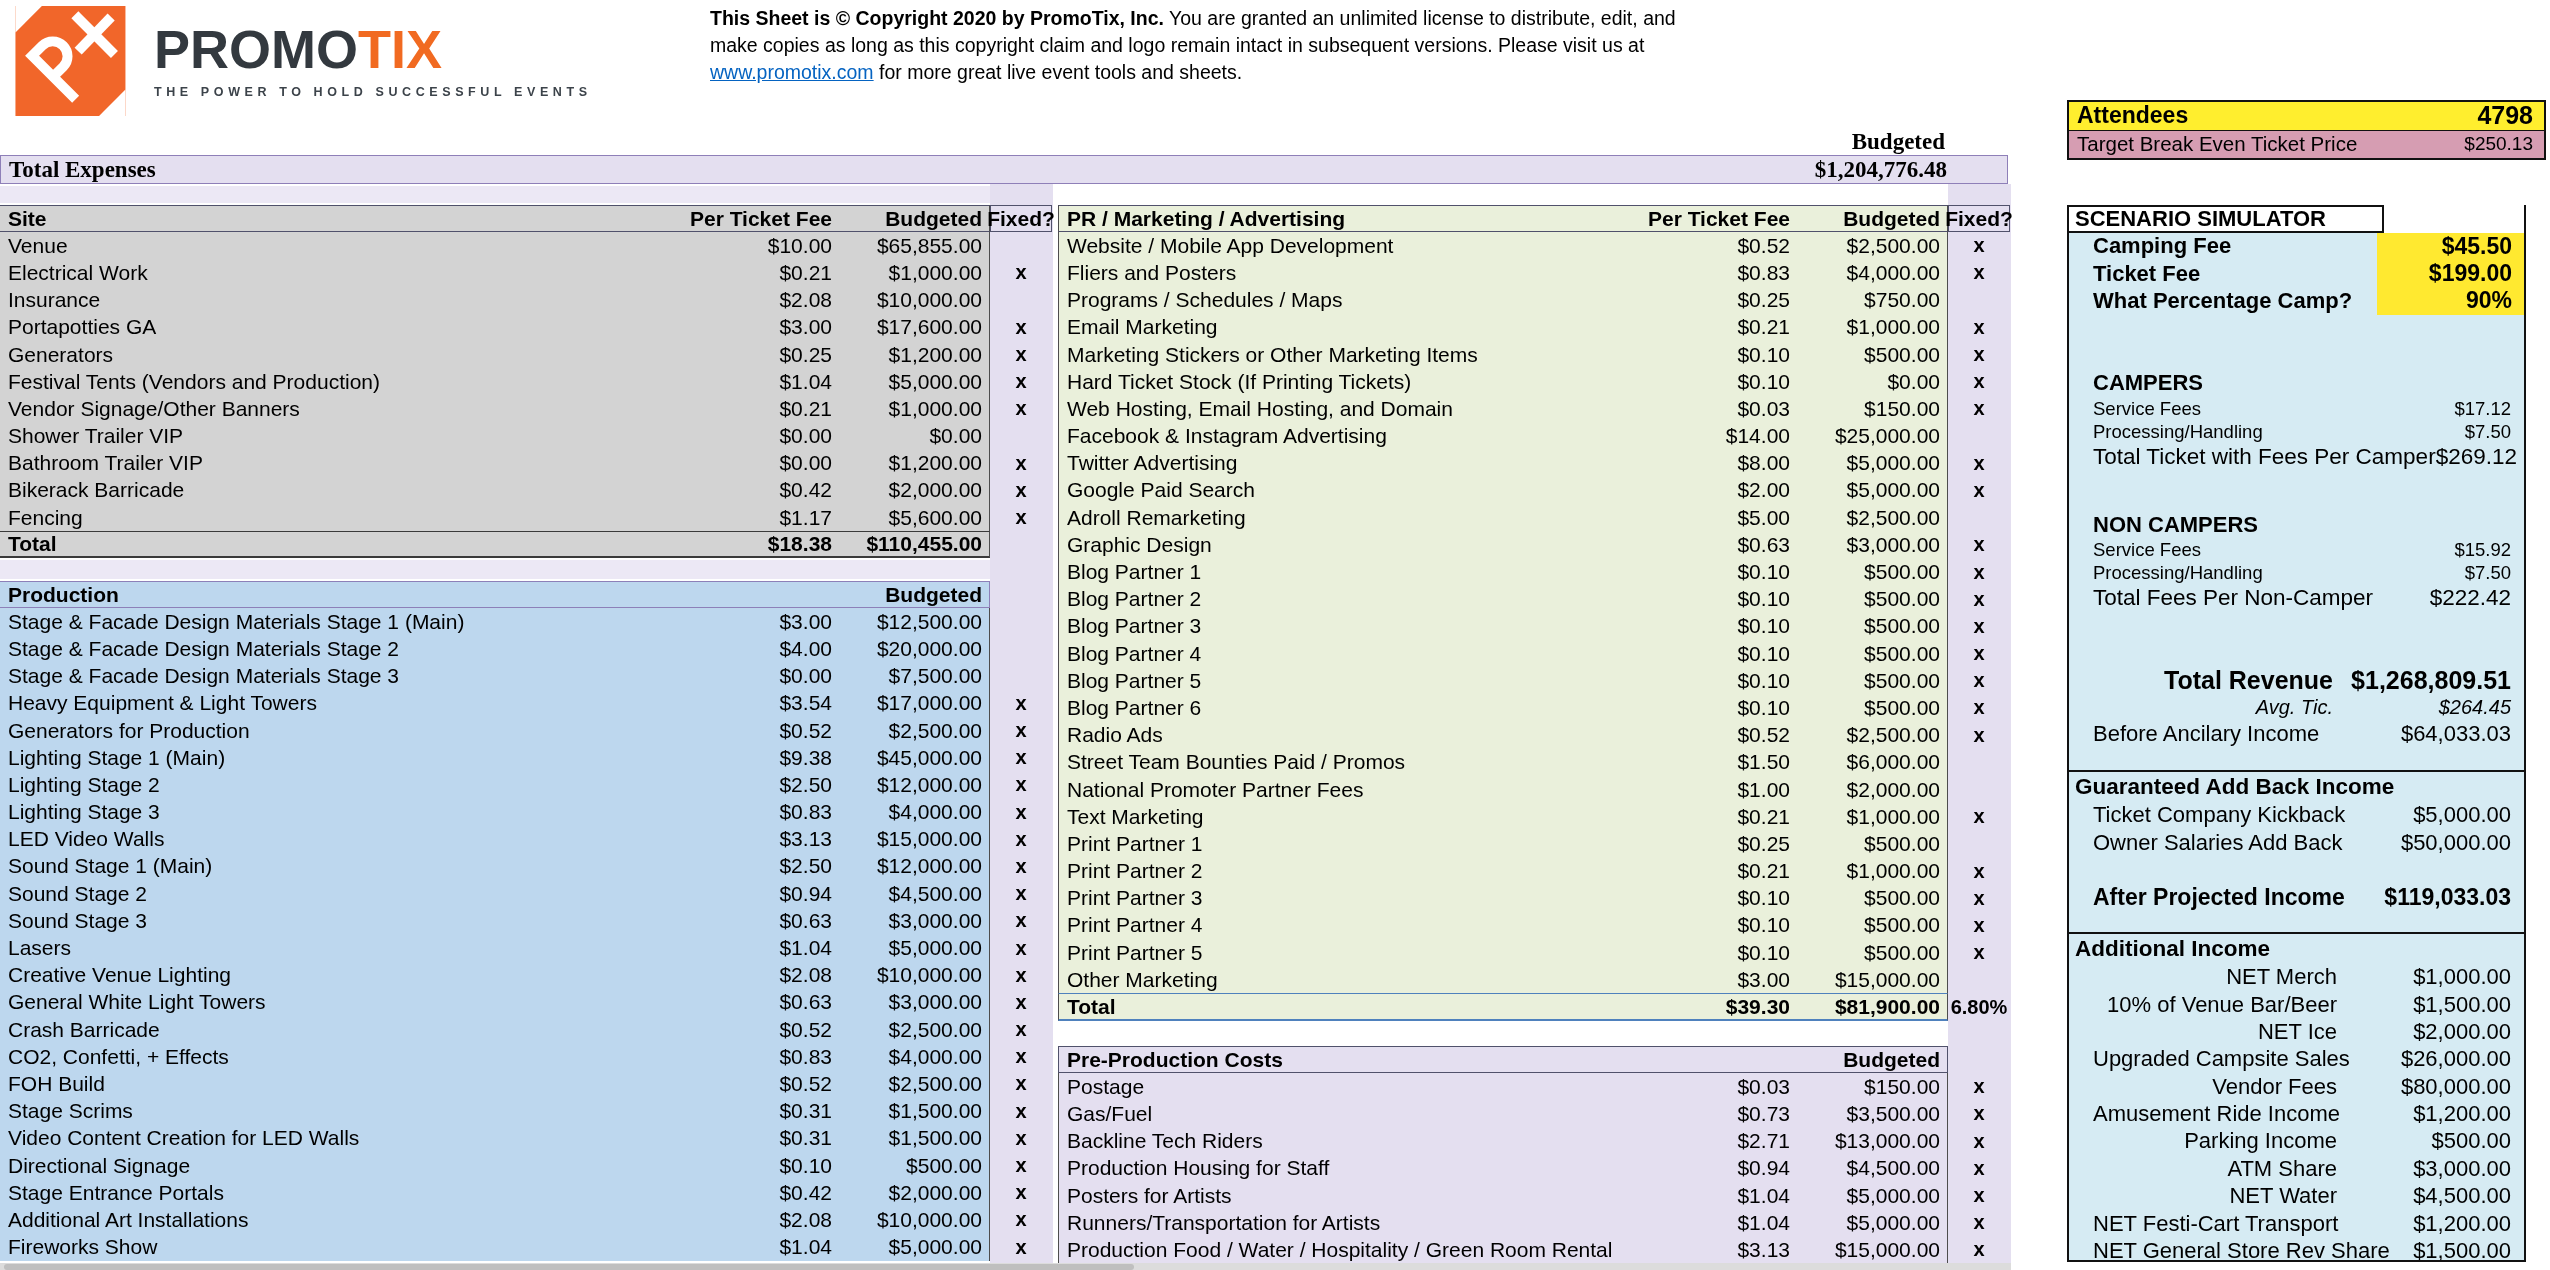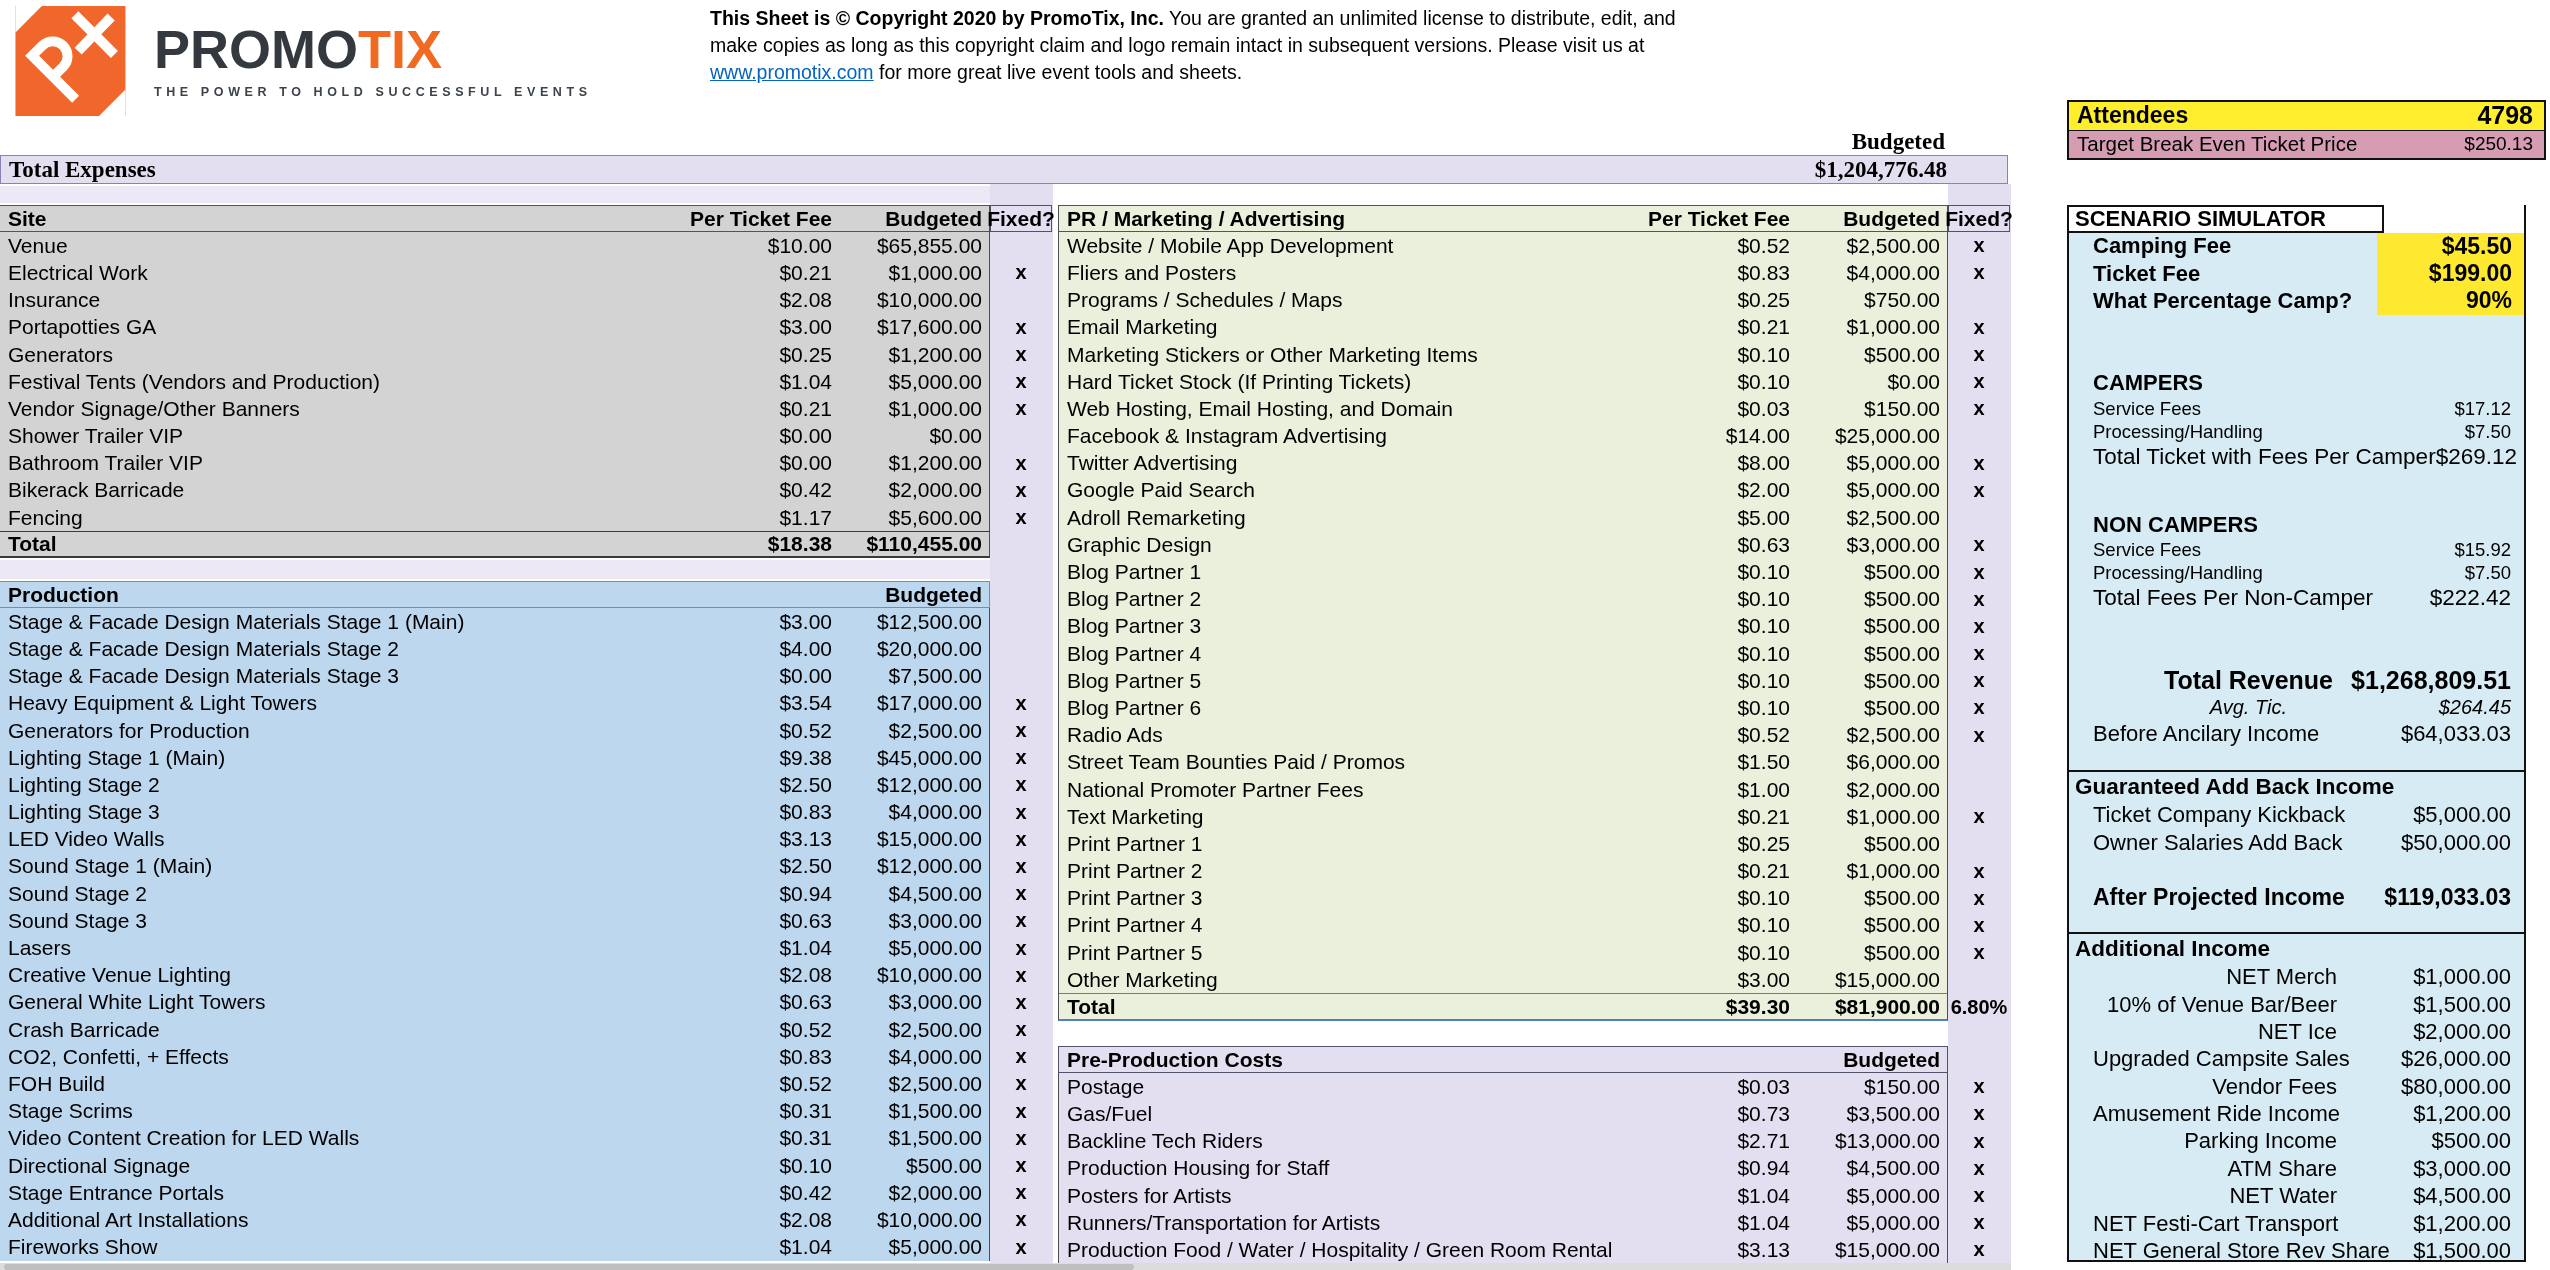--- a/index.html
+++ b/index.html
@@ -86,21 +86,21 @@
   .sec-head{font-weight:700;font-size:22px;}
   .small-row{height:23px;}
   .small-row .sim-label{font-size:18.5px;}
   .small-row .sim-val{font-size:18.5px;}
   .sim-val{width:172px;text-align:right;padding-right:13px;font-size:22px;white-space:nowrap;}
   .row-total{height:28px;}
   .row-total .sim-label,.row-total .sim-val{font-size:22.5px;}
   .r-align .sim-label{text-align:right;padding-right:6px;}
   .revenue-row{height:30px;font-weight:700;}
   .revenue-row .sim-label,.revenue-row .sim-val{font-size:25px;}
-  .avg-row{height:25px;font-style:italic;gap:46px;}
+  .avg-row{height:25px;font-style:italic;}
   .avg-row .sim-label,.avg-row .sim-val{font-size:20px;}
   .before-row{height:27px;gap:16px;}
   .divider{border-top:2.2px solid #111;}
   .sim-sec-title{height:29px;display:flex;align-items:center;font-weight:700;font-size:22.5px;padding-left:6px;}
   .income-row{height:27.4px;}
   .income-row .sim-val{width:168px;}
   .after-row{height:29px;font-weight:700;justify-content:flex-end;}
   .after-row .sim-label,.after-row .sim-val{font-size:23px;}
   .sp55{height:55px;} .sp40{height:40px;} .sp53{height:53px;} .sp23{height:23px;}
   .sp27{height:27px;} .sp20{height:20.2px;}

